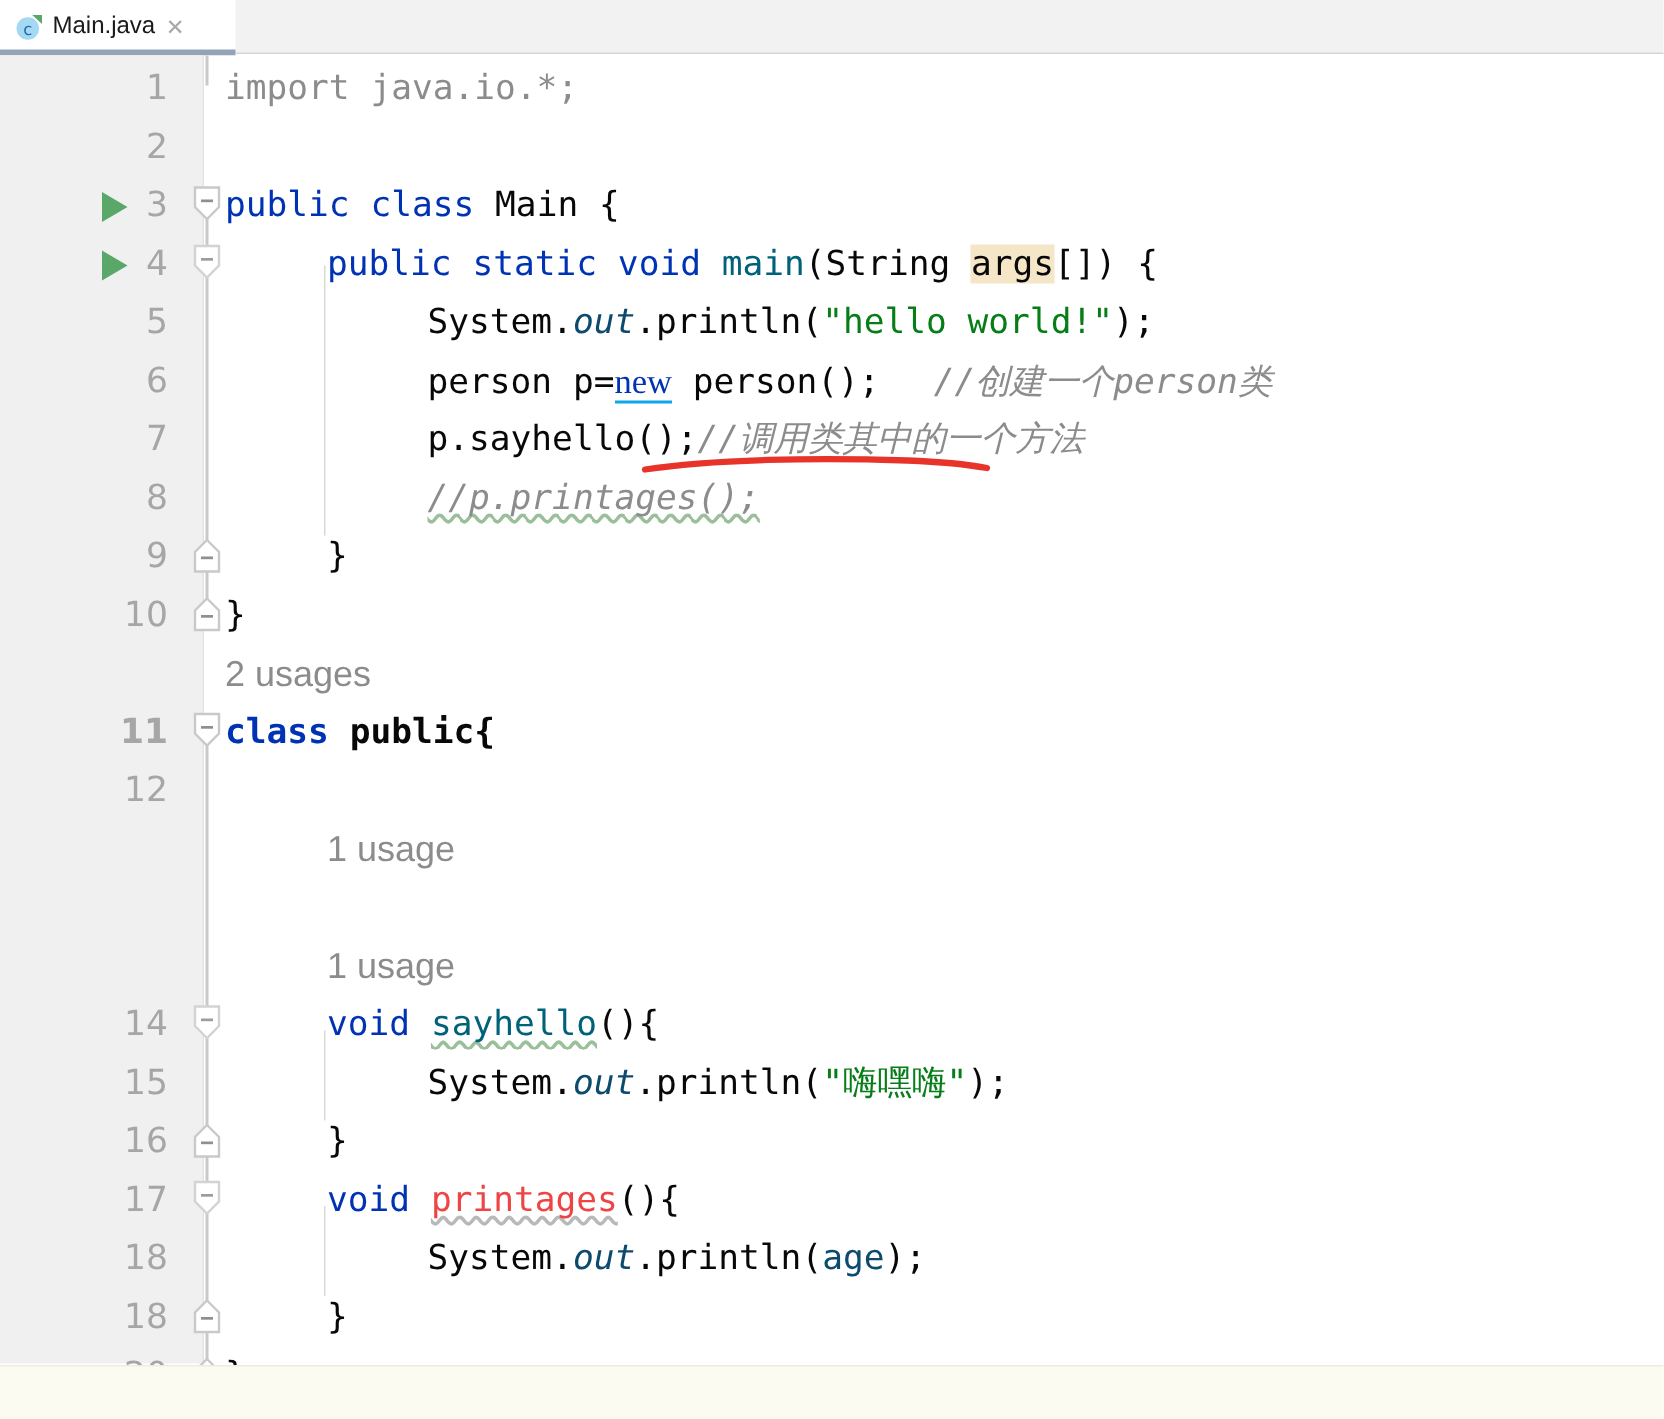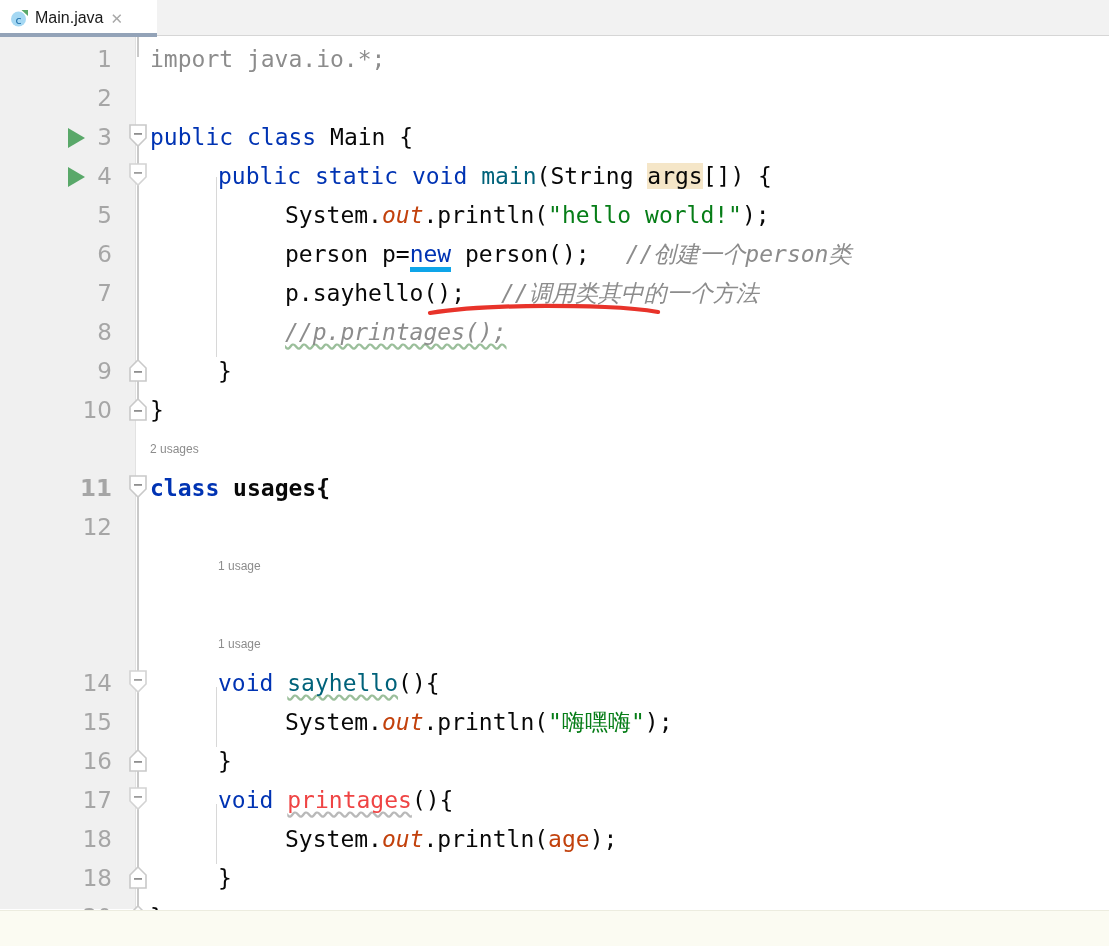--- a/index.html
+++ b/index.html
@@ -84,34 +84,34 @@
     height: 39px; line-height: 39px;
     font-family: "DejaVu Sans Mono", monospace;
     font-size: 23px;
     color: #080808;
     white-space: pre;
   }
   .hint {
     position: absolute; left: 150px; top: 0;
     height: 39px; line-height: 39px;
     font-family: "Liberation Sans", sans-serif;
-    font-size: 12px; color: #8c8c8c;
+    font-size: 24px; color: #8c8c8c;
     white-space: pre;
   }
 
   
   .kw    { color: #0033b3; }
   .type  { color: #080808; }
   .meth  { color: #00627a; }
-  .field { color: #c2410c; }
+  .field { color: #0c4a6e; }
   .str   { color: #067d17; }
   .cmt   { color: #8c8c8c; font-style: italic; }
   .dim   { color: #8c8c8c; }
   .hl    { background: #f5e6c8; }
-  .ul-blue { border-bottom: 5px solid #0ea5e9; }
+  .ul-blue { border-bottom: 2px solid #0ea5e9; font-family: Liberation Serif, serif; }
   .sq {
     text-decoration: underline wavy #9bbf9b;
     text-decoration-skip-ink: none;
     text-underline-offset: 3px;
   }
   .sq-gray {
     color: #ef4444;
     text-decoration: underline wavy #b9b9b9;
     text-decoration-skip-ink: none;
     text-underline-offset: 3px;
@@ -266,21 +266,21 @@
     <span class="code" style="left:285px;"><span>System.</span><span class="field" style="font-style:italic">out</span><span>.println(</span><span class="str">"hello world!"</span><span>);</span></span>
   </div>
 
   <div class="row" style="top:198px;">
     <span class="lineno">6</span>
     <span class="code" style="left:285px;"><span>person p=</span><span class="kw ul-blue">new</span><span> person();</span><span class="cmt" style="margin-left:36px;">//创建一个person类</span></span>
   </div>
 
   <div class="row" style="top:237px;">
     <span class="lineno">7</span>
-    <span class="code" style="left:285px;"><span>p.sayhello();</span><span class="cmt" style="margin-left:36px;">//调用类其中的一个方法</span></span>
+    <span class="code" style="left:285px;"><span>p.sayhello();</span><span class="cmt" style="">//调用类其中的一个方法</span></span>
   </div>
 
   <div class="row" style="top:276px;">
     <span class="lineno">8</span>
     <span class="code cmt sq" style="left:285px;">//p.printages();</span>
   </div>
 
   <div class="row" style="top:315px;">
     <span class="lineno">9</span>
     <span class="code" style="left:218px;">}</span>
@@ -290,21 +290,21 @@
     <span class="lineno">10</span>
     <span class="code">}</span>
   </div>
 
   <div class="row" style="top:393px;">
     <span class="hint">2 usages</span>
   </div>
 
   <div class="row" style="top:432px;font-weight:bold;">
     <span class="lineno">11</span>
-    <span class="code"><span class="kw">class</span><span> usages{</span></span>
+    <span class="code"><span class="kw">class</span><span> public{</span></span>
   </div>
 
   <div class="row" style="top:471px;">
     <span class="lineno">12</span>
   </div>
 
   <div class="row" style="top:510px;">
     <span class="hint" style="left:218px;">1 usage</span>
   </div>
 

